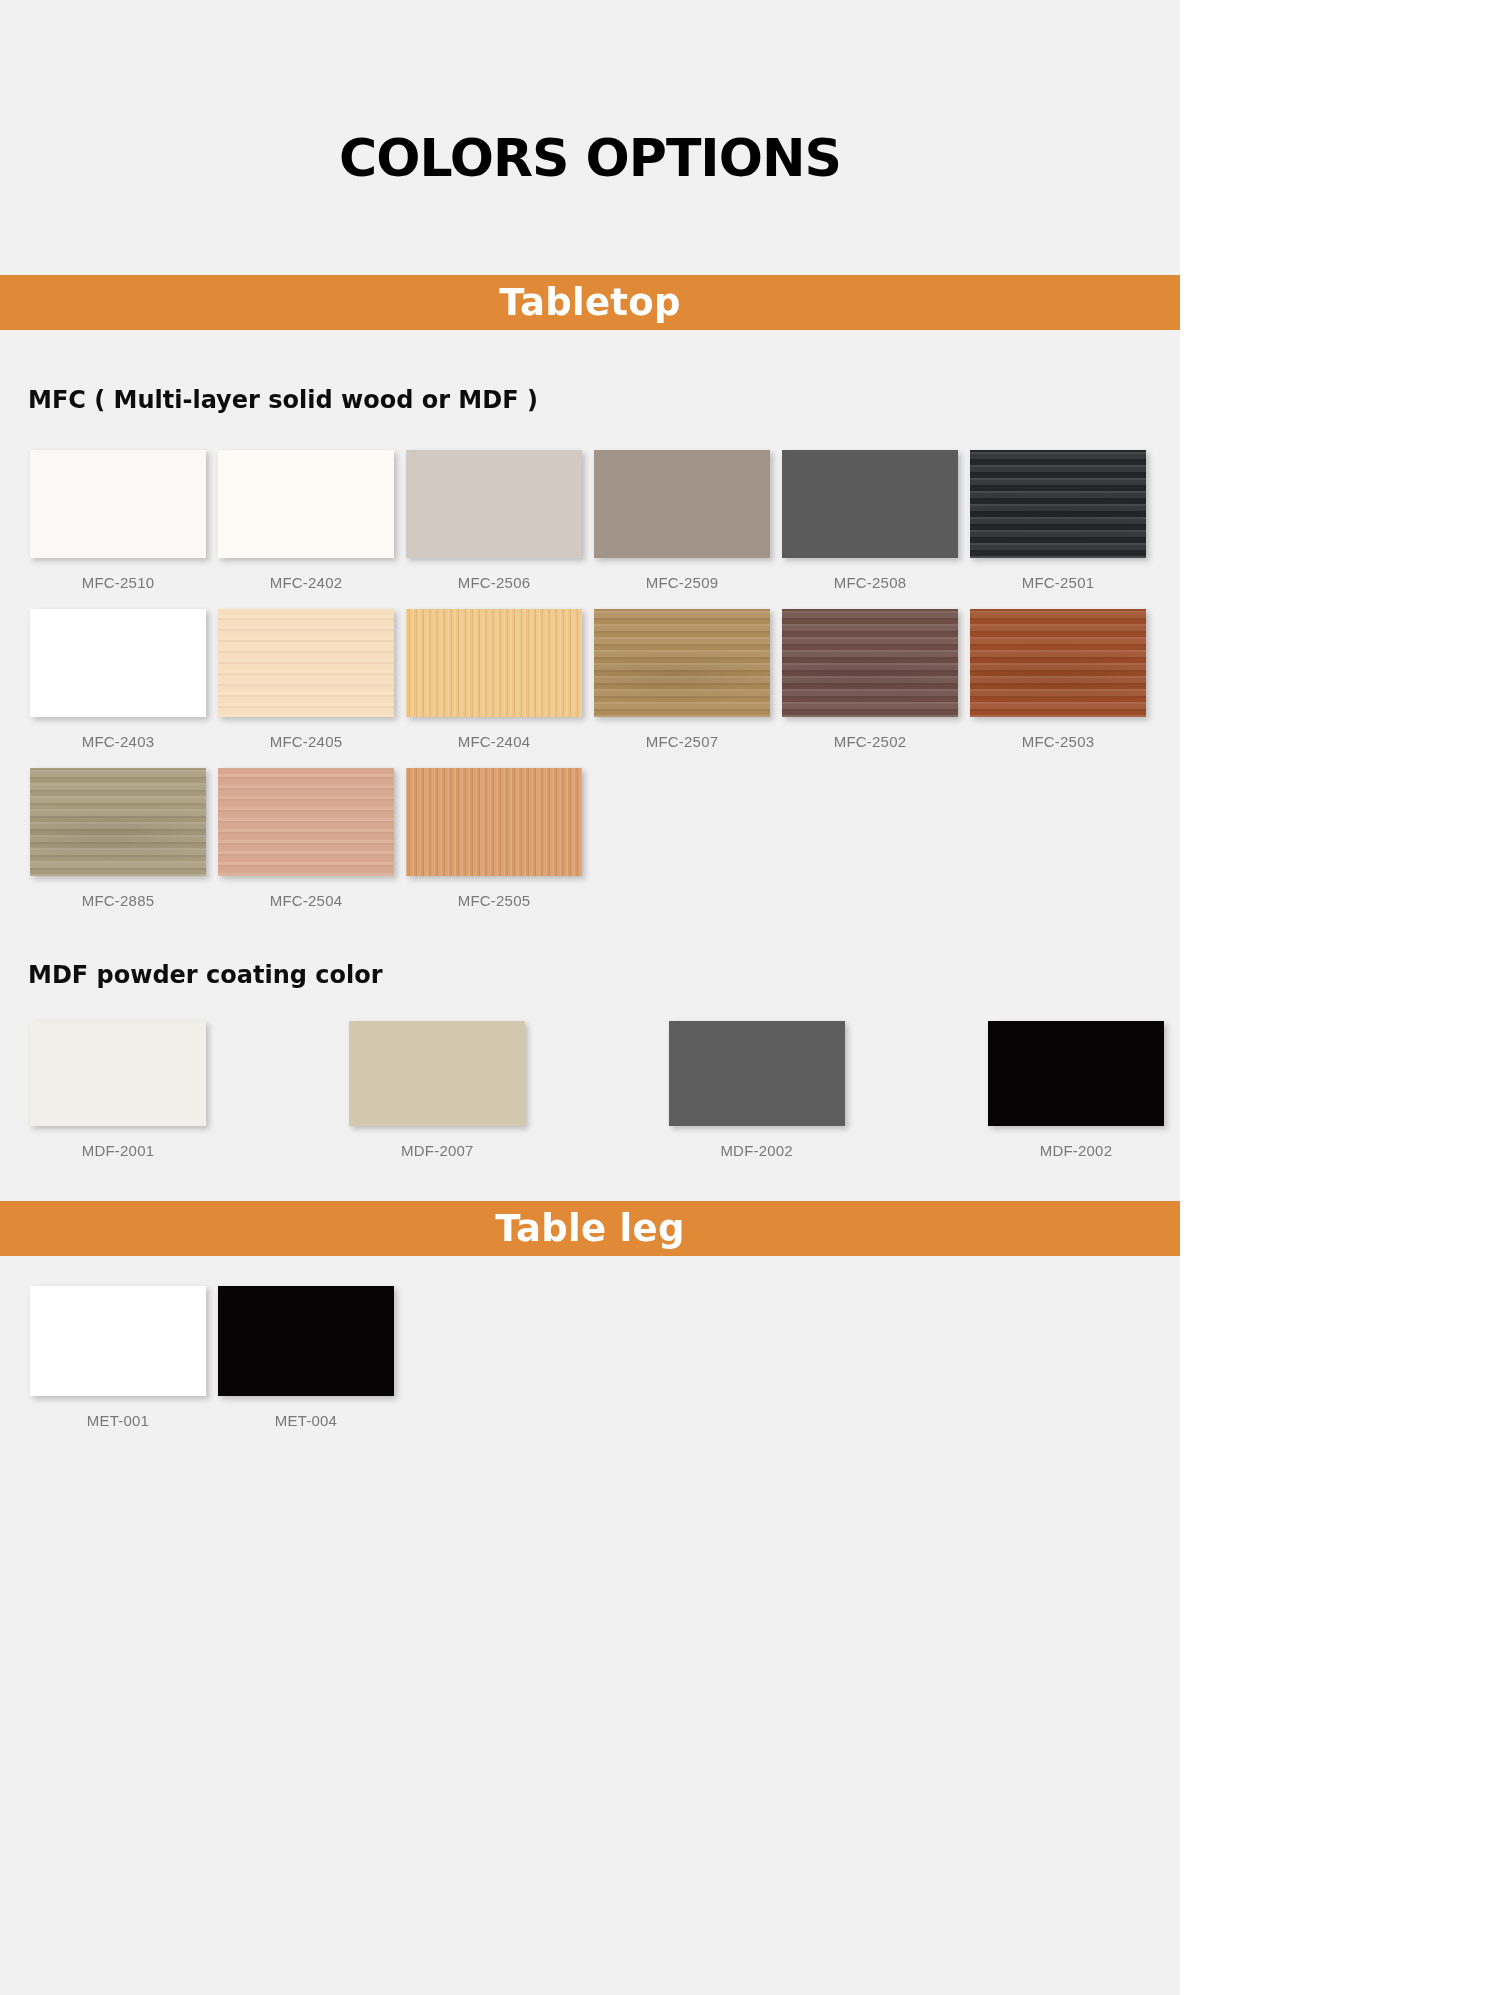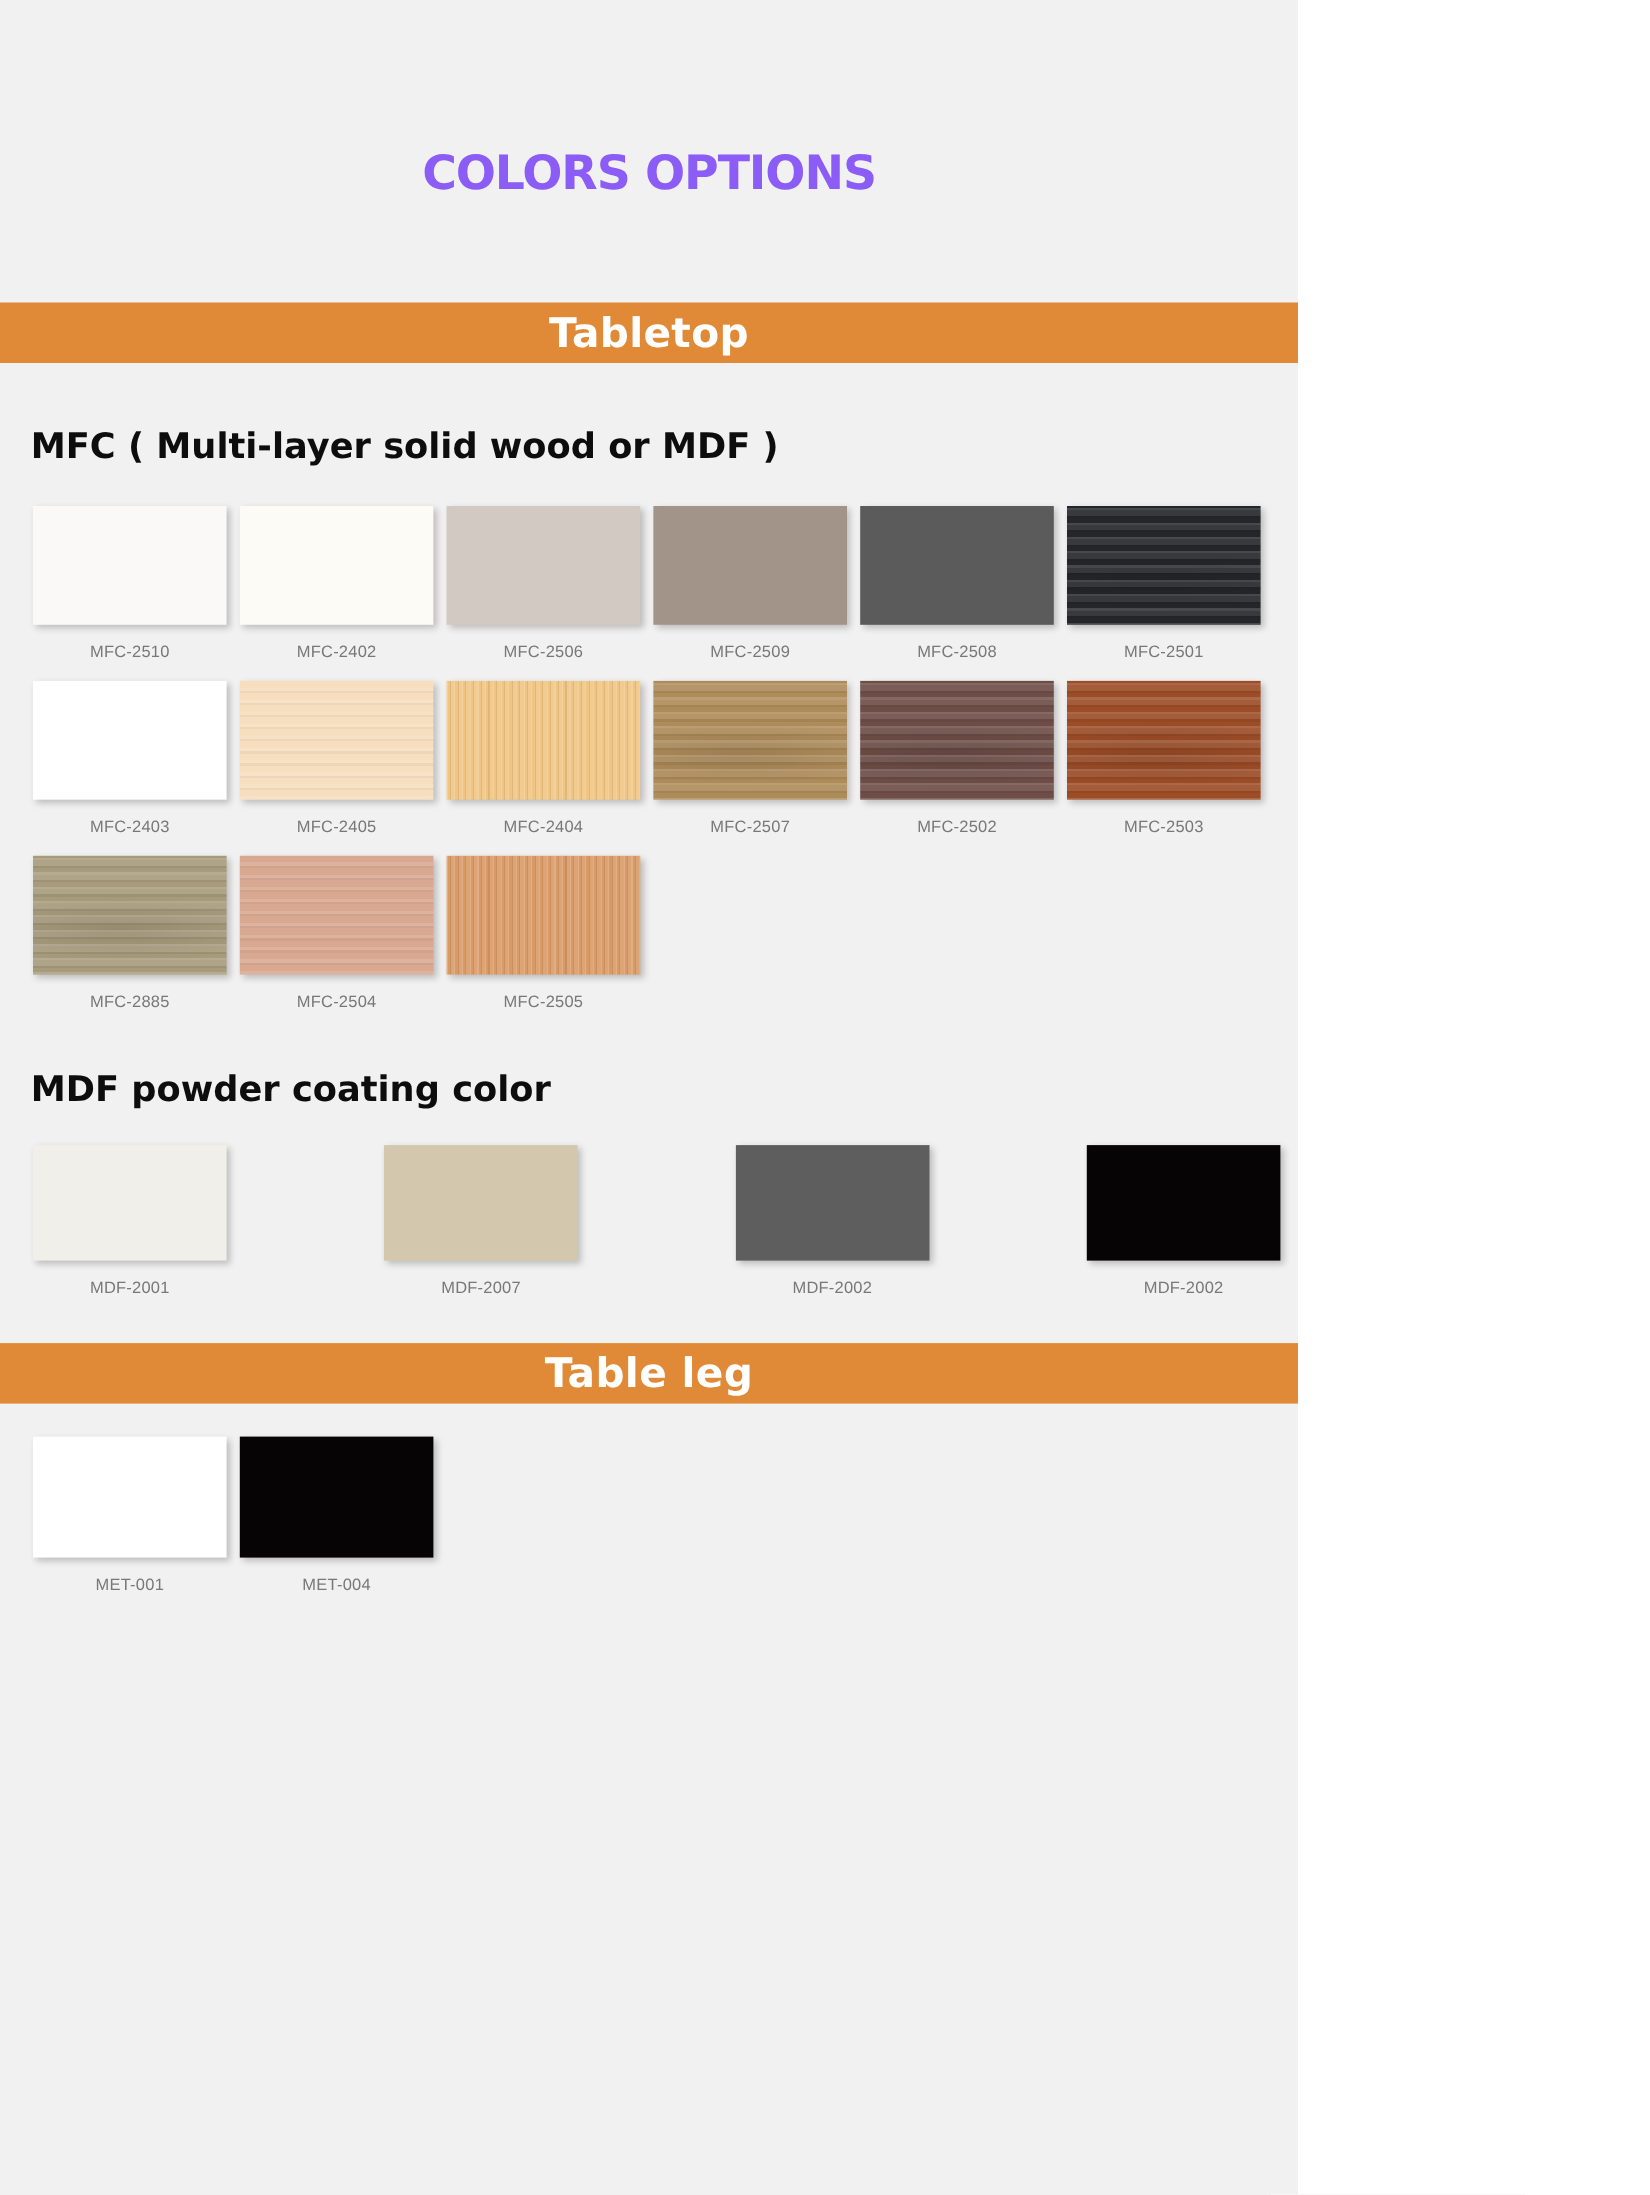--- a/index.html
+++ b/index.html
@@ -17,42 +17,42 @@
     position: relative;
   }
   .title-zone {
     height: 275px;
     display: flex;
     align-items: center;
     justify-content: center;
     padding-top: 40px;
   }
   .page-title {
-    font-size: 43px;
+    font-size: 52px;
     font-weight: bold;
     letter-spacing: -1px;
-    color: #8b5cf6;
+    color: #000000;
     font-family: "DejaVu Sans", sans-serif;
   }
   .band {
     height: 55px;
     background: #e08a37;
     display: flex;
     align-items: center;
     justify-content: center;
   }
   .band-label {
     color: #ffffff;
     font-size: 37px;
     font-weight: bold;
     letter-spacing: 0.3px;
     font-family: "DejaVu Sans", sans-serif;
   }
   .section-heading {
-    font-size: 32px;
+    font-size: 24px;
     font-weight: bold;
     color: #0d0d0d;
     font-family: "DejaVu Sans", sans-serif;
     padding-left: 28px;
   }
   .mfc-heading { padding-top: 56px; }
   .swatch-grid {
     display: flex;
     flex-wrap: wrap;
     padding-left: 24px;

